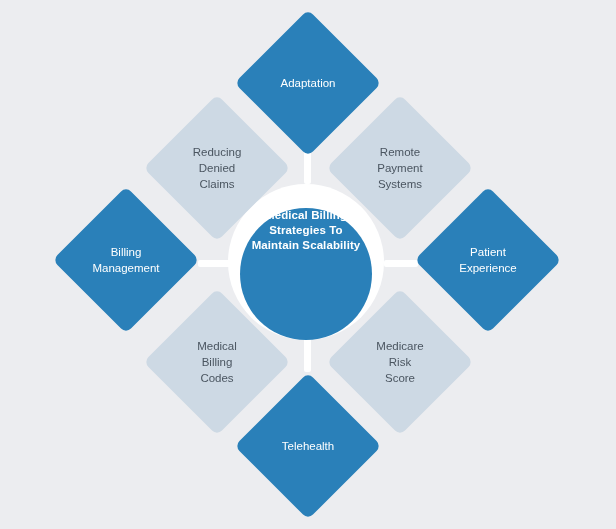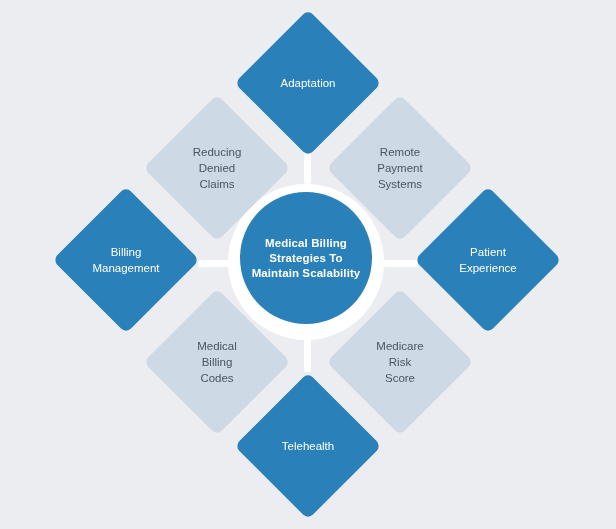--- a/index.html
+++ b/index.html
@@ -47,27 +47,26 @@
     left: 228px;
     top: 184px;
     width: 156px;
     height: 156px;
     border-radius: 50%;
     background: #ffffff;
   }
   .hub {
     position: absolute;
     left: 240px;
-    top: 192px;
+    top: 208px;
     width: 132px;
     height: 132px;
     border-radius: 50%;
     background: #2a80b9;
     display: flex;
-    align-items: center;
     justify-content: center;
   }
   .hub-label {
     color: #ffffff;
     font-size: 11.5px;
     font-weight: bold;
     line-height: 15px;
     text-align: center;
     letter-spacing: 0.1px;
     white-space: pre-line;

